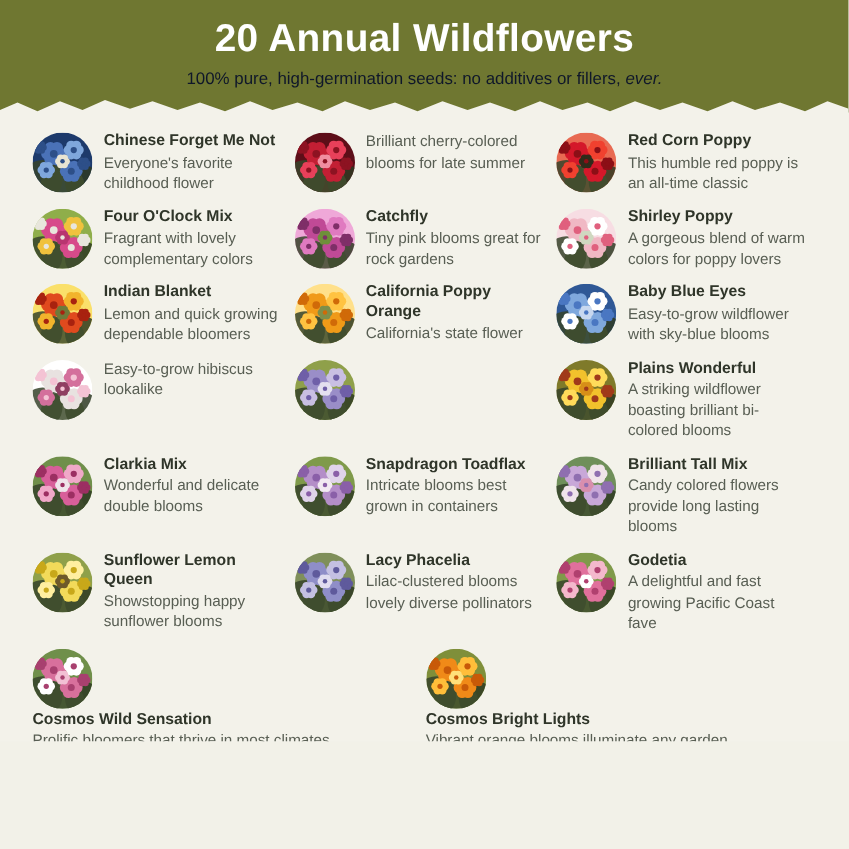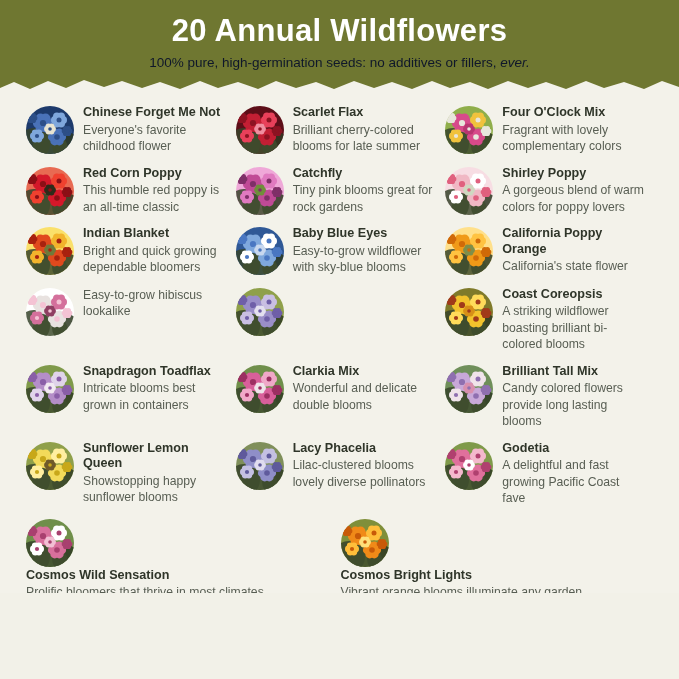--- a/index.html
+++ b/index.html
@@ -269,22 +269,98 @@
                 <circle cx="7.4" cy="14.4" r="2.6" fill="#8d1322"></circle>
                 <circle cx="4.6" cy="14.4" r="2.6" fill="#8d1322"></circle>
                 <circle cx="3.3" cy="12.0" r="2.6" fill="#8d1322"></circle>
                 <circle cx="4.6" cy="9.6" r="2.6" fill="#8d1322"></circle>
                 <circle cx="7.4" cy="9.6" r="2.6" fill="#8d1322"></circle>
                 <circle cx="6" cy="12" r="1.7" fill="#8d1322"></circle>
               </g>
             </svg>
           </div>
           <div class="txt">
-            <div class="name">Scarlet Flax</div>
             <div class="desc">Brilliant cherry-colored blooms for late summer</div>
+          </div>
+        </div>
+        <div class="item">
+          <div class="thumb">
+            <svg width="48" height="48" viewBox="0 0 48 48">
+              <rect width="48" height="48" fill="#e86a52"></rect>
+              <circle cx="8" cy="38" r="16" fill="#36432a" opacity="0.85"></circle>
+              <circle cx="40" cy="40" r="14" fill="#2e3a22" opacity="0.85"></circle>
+              <circle cx="24" cy="44" r="18" fill="#3f4e2e" opacity="0.85"></circle>
+              <g>
+                <circle cx="22.2" cy="17.0" r="4.9" fill="#d4182a"></circle>
+                <circle cx="19.6" cy="21.5" r="4.9" fill="#d4182a"></circle>
+                <circle cx="14.4" cy="21.5" r="4.9" fill="#d4182a"></circle>
+                <circle cx="11.8" cy="17.0" r="4.9" fill="#d4182a"></circle>
+                <circle cx="14.4" cy="12.5" r="4.9" fill="#d4182a"></circle>
+                <circle cx="19.6" cy="12.5" r="4.9" fill="#d4182a"></circle>
+                <circle cx="17" cy="17" r="3.1" fill="#8c0f16"></circle>
+              </g>
+              <g>
+                <circle cx="37.1" cy="14.0" r="3.9" fill="#f0412f"></circle>
+                <circle cx="35.1" cy="17.6" r="3.9" fill="#f0412f"></circle>
+                <circle cx="30.9" cy="17.6" r="3.9" fill="#f0412f"></circle>
+                <circle cx="28.9" cy="14.0" r="3.9" fill="#f0412f"></circle>
+                <circle cx="30.9" cy="10.4" r="3.9" fill="#f0412f"></circle>
+                <circle cx="35.1" cy="10.4" r="3.9" fill="#f0412f"></circle>
+                <circle cx="33" cy="14" r="2.5" fill="#8c0f16"></circle>
+              </g>
+              <g>
+                <circle cx="35.7" cy="31.0" r="4.4" fill="#d4182a"></circle>
+                <circle cx="33.3" cy="35.0" r="4.4" fill="#d4182a"></circle>
+                <circle cx="28.7" cy="35.0" r="4.4" fill="#d4182a"></circle>
+                <circle cx="26.3" cy="31.0" r="4.4" fill="#d4182a"></circle>
+                <circle cx="28.7" cy="27.0" r="4.4" fill="#d4182a"></circle>
+                <circle cx="33.3" cy="27.0" r="4.4" fill="#d4182a"></circle>
+                <circle cx="31" cy="31" r="2.8" fill="#8c0f16"></circle>
+              </g>
+              <g>
+                <circle cx="14.6" cy="30.0" r="3.4" fill="#f0412f"></circle>
+                <circle cx="12.8" cy="33.1" r="3.4" fill="#f0412f"></circle>
+                <circle cx="9.2" cy="33.1" r="3.4" fill="#f0412f"></circle>
+                <circle cx="7.4" cy="30.0" r="3.4" fill="#f0412f"></circle>
+                <circle cx="9.2" cy="26.9" r="3.4" fill="#f0412f"></circle>
+                <circle cx="12.8" cy="26.9" r="3.4" fill="#f0412f"></circle>
+                <circle cx="11" cy="30" r="2.1" fill="#8c0f16"></circle>
+              </g>
+              <g>
+                <circle cx="27.0" cy="23.0" r="2.9" fill="#2f2b1a"></circle>
+                <circle cx="25.5" cy="25.6" r="2.9" fill="#2f2b1a"></circle>
+                <circle cx="22.5" cy="25.6" r="2.9" fill="#2f2b1a"></circle>
+                <circle cx="21.0" cy="23.0" r="2.9" fill="#2f2b1a"></circle>
+                <circle cx="22.5" cy="20.4" r="2.9" fill="#2f2b1a"></circle>
+                <circle cx="25.5" cy="20.4" r="2.9" fill="#2f2b1a"></circle>
+                <circle cx="24" cy="23" r="1.8" fill="#8c0f16"></circle>
+              </g>
+              <g>
+                <circle cx="43.8" cy="25.0" r="2.6" fill="#8c0f16"></circle>
+                <circle cx="42.4" cy="27.4" r="2.6" fill="#8c0f16"></circle>
+                <circle cx="39.6" cy="27.4" r="2.6" fill="#8c0f16"></circle>
+                <circle cx="38.3" cy="25.0" r="2.6" fill="#8c0f16"></circle>
+                <circle cx="39.6" cy="22.6" r="2.6" fill="#8c0f16"></circle>
+                <circle cx="42.4" cy="22.6" r="2.6" fill="#8c0f16"></circle>
+                <circle cx="41" cy="25" r="1.7" fill="#8c0f16"></circle>
+              </g>
+              <g>
+                <circle cx="8.8" cy="12.0" r="2.6" fill="#8c0f16"></circle>
+                <circle cx="7.4" cy="14.4" r="2.6" fill="#8c0f16"></circle>
+                <circle cx="4.6" cy="14.4" r="2.6" fill="#8c0f16"></circle>
+                <circle cx="3.3" cy="12.0" r="2.6" fill="#8c0f16"></circle>
+                <circle cx="4.6" cy="9.6" r="2.6" fill="#8c0f16"></circle>
+                <circle cx="7.4" cy="9.6" r="2.6" fill="#8c0f16"></circle>
+                <circle cx="6" cy="12" r="1.7" fill="#8c0f16"></circle>
+              </g>
+            </svg>
+          </div>
+          <div class="txt">
+            <div class="name">Red Corn Poppy</div>
+            <div class="desc">This humble red poppy is an all-time classic</div>
           </div>
         </div>
         <div class="item">
           <div class="thumb">
             <svg width="48" height="48" viewBox="0 0 48 48">
               <rect width="48" height="48" fill="#8fae4a"></rect>
               <circle cx="8" cy="38" r="16" fill="#36432a" opacity="0.85"></circle>
               <circle cx="40" cy="40" r="14" fill="#2e3a22" opacity="0.85"></circle>
               <circle cx="24" cy="44" r="18" fill="#3f4e2e" opacity="0.85"></circle>
               <g>
@@ -353,97 +429,20 @@
             </svg>
           </div>
           <div class="txt">
             <div class="name">Four O'Clock Mix</div>
             <div class="desc">Fragrant with lovely complementary colors</div>
           </div>
         </div>
         <div class="item">
           <div class="thumb">
             <svg width="48" height="48" viewBox="0 0 48 48">
-              <rect width="48" height="48" fill="#e86a52"></rect>
-              <circle cx="8" cy="38" r="16" fill="#36432a" opacity="0.85"></circle>
-              <circle cx="40" cy="40" r="14" fill="#2e3a22" opacity="0.85"></circle>
-              <circle cx="24" cy="44" r="18" fill="#3f4e2e" opacity="0.85"></circle>
-              <g>
-                <circle cx="22.2" cy="17.0" r="4.9" fill="#d4182a"></circle>
-                <circle cx="19.6" cy="21.5" r="4.9" fill="#d4182a"></circle>
-                <circle cx="14.4" cy="21.5" r="4.9" fill="#d4182a"></circle>
-                <circle cx="11.8" cy="17.0" r="4.9" fill="#d4182a"></circle>
-                <circle cx="14.4" cy="12.5" r="4.9" fill="#d4182a"></circle>
-                <circle cx="19.6" cy="12.5" r="4.9" fill="#d4182a"></circle>
-                <circle cx="17" cy="17" r="3.1" fill="#8c0f16"></circle>
-              </g>
-              <g>
-                <circle cx="37.1" cy="14.0" r="3.9" fill="#f0412f"></circle>
-                <circle cx="35.1" cy="17.6" r="3.9" fill="#f0412f"></circle>
-                <circle cx="30.9" cy="17.6" r="3.9" fill="#f0412f"></circle>
-                <circle cx="28.9" cy="14.0" r="3.9" fill="#f0412f"></circle>
-                <circle cx="30.9" cy="10.4" r="3.9" fill="#f0412f"></circle>
-                <circle cx="35.1" cy="10.4" r="3.9" fill="#f0412f"></circle>
-                <circle cx="33" cy="14" r="2.5" fill="#8c0f16"></circle>
-              </g>
-              <g>
-                <circle cx="35.7" cy="31.0" r="4.4" fill="#d4182a"></circle>
-                <circle cx="33.3" cy="35.0" r="4.4" fill="#d4182a"></circle>
-                <circle cx="28.7" cy="35.0" r="4.4" fill="#d4182a"></circle>
-                <circle cx="26.3" cy="31.0" r="4.4" fill="#d4182a"></circle>
-                <circle cx="28.7" cy="27.0" r="4.4" fill="#d4182a"></circle>
-                <circle cx="33.3" cy="27.0" r="4.4" fill="#d4182a"></circle>
-                <circle cx="31" cy="31" r="2.8" fill="#8c0f16"></circle>
-              </g>
-              <g>
-                <circle cx="14.6" cy="30.0" r="3.4" fill="#f0412f"></circle>
-                <circle cx="12.8" cy="33.1" r="3.4" fill="#f0412f"></circle>
-                <circle cx="9.2" cy="33.1" r="3.4" fill="#f0412f"></circle>
-                <circle cx="7.4" cy="30.0" r="3.4" fill="#f0412f"></circle>
-                <circle cx="9.2" cy="26.9" r="3.4" fill="#f0412f"></circle>
-                <circle cx="12.8" cy="26.9" r="3.4" fill="#f0412f"></circle>
-                <circle cx="11" cy="30" r="2.1" fill="#8c0f16"></circle>
-              </g>
-              <g>
-                <circle cx="27.0" cy="23.0" r="2.9" fill="#2f2b1a"></circle>
-                <circle cx="25.5" cy="25.6" r="2.9" fill="#2f2b1a"></circle>
-                <circle cx="22.5" cy="25.6" r="2.9" fill="#2f2b1a"></circle>
-                <circle cx="21.0" cy="23.0" r="2.9" fill="#2f2b1a"></circle>
-                <circle cx="22.5" cy="20.4" r="2.9" fill="#2f2b1a"></circle>
-                <circle cx="25.5" cy="20.4" r="2.9" fill="#2f2b1a"></circle>
-                <circle cx="24" cy="23" r="1.8" fill="#8c0f16"></circle>
-              </g>
-              <g>
-                <circle cx="43.8" cy="25.0" r="2.6" fill="#8c0f16"></circle>
-                <circle cx="42.4" cy="27.4" r="2.6" fill="#8c0f16"></circle>
-                <circle cx="39.6" cy="27.4" r="2.6" fill="#8c0f16"></circle>
-                <circle cx="38.3" cy="25.0" r="2.6" fill="#8c0f16"></circle>
-                <circle cx="39.6" cy="22.6" r="2.6" fill="#8c0f16"></circle>
-                <circle cx="42.4" cy="22.6" r="2.6" fill="#8c0f16"></circle>
-                <circle cx="41" cy="25" r="1.7" fill="#8c0f16"></circle>
-              </g>
-              <g>
-                <circle cx="8.8" cy="12.0" r="2.6" fill="#8c0f16"></circle>
-                <circle cx="7.4" cy="14.4" r="2.6" fill="#8c0f16"></circle>
-                <circle cx="4.6" cy="14.4" r="2.6" fill="#8c0f16"></circle>
-                <circle cx="3.3" cy="12.0" r="2.6" fill="#8c0f16"></circle>
-                <circle cx="4.6" cy="9.6" r="2.6" fill="#8c0f16"></circle>
-                <circle cx="7.4" cy="9.6" r="2.6" fill="#8c0f16"></circle>
-                <circle cx="6" cy="12" r="1.7" fill="#8c0f16"></circle>
-              </g>
-            </svg>
-          </div>
-          <div class="txt">
-            <div class="name">Red Corn Poppy</div>
-            <div class="desc">This humble red poppy is an all-time classic</div>
-          </div>
-        </div>
-        <div class="item">
-          <div class="thumb">
-            <svg width="48" height="48" viewBox="0 0 48 48">
               <rect width="48" height="48" fill="#efa8d8"></rect>
               <circle cx="8" cy="38" r="16" fill="#36432a" opacity="0.85"></circle>
               <circle cx="40" cy="40" r="14" fill="#2e3a22" opacity="0.85"></circle>
               <circle cx="24" cy="44" r="18" fill="#3f4e2e" opacity="0.85"></circle>
               <g>
                 <circle cx="22.2" cy="17.0" r="4.9" fill="#c04a96"></circle>
                 <circle cx="19.6" cy="21.5" r="4.9" fill="#c04a96"></circle>
                 <circle cx="14.4" cy="21.5" r="4.9" fill="#c04a96"></circle>
                 <circle cx="11.8" cy="17.0" r="4.9" fill="#c04a96"></circle>
                 <circle cx="14.4" cy="12.5" r="4.9" fill="#c04a96"></circle>
@@ -655,21 +654,98 @@
                 <circle cx="4.6" cy="14.4" r="2.6" fill="#a8220f"></circle>
                 <circle cx="3.3" cy="12.0" r="2.6" fill="#a8220f"></circle>
                 <circle cx="4.6" cy="9.6" r="2.6" fill="#a8220f"></circle>
                 <circle cx="7.4" cy="9.6" r="2.6" fill="#a8220f"></circle>
                 <circle cx="6" cy="12" r="1.7" fill="#a8220f"></circle>
               </g>
             </svg>
           </div>
           <div class="txt">
             <div class="name">Indian Blanket</div>
-            <div class="desc">Bright and quick growing dependable bloomers</div>
+            <div class="desc">Lemon and quick growing dependable bloomers</div>
+          </div>
+        </div>
+        <div class="item">
+          <div class="thumb">
+            <svg width="48" height="48" viewBox="0 0 48 48">
+              <rect width="48" height="48" fill="#ffe08a"></rect>
+              <circle cx="8" cy="38" r="16" fill="#36432a" opacity="0.85"></circle>
+              <circle cx="40" cy="40" r="14" fill="#2e3a22" opacity="0.85"></circle>
+              <circle cx="24" cy="44" r="18" fill="#3f4e2e" opacity="0.85"></circle>
+              <g>
+                <circle cx="22.2" cy="17.0" r="4.9" fill="#f09a18"></circle>
+                <circle cx="19.6" cy="21.5" r="4.9" fill="#f09a18"></circle>
+                <circle cx="14.4" cy="21.5" r="4.9" fill="#f09a18"></circle>
+                <circle cx="11.8" cy="17.0" r="4.9" fill="#f09a18"></circle>
+                <circle cx="14.4" cy="12.5" r="4.9" fill="#f09a18"></circle>
+                <circle cx="19.6" cy="12.5" r="4.9" fill="#f09a18"></circle>
+                <circle cx="17" cy="17" r="3.1" fill="#d06a08"></circle>
+              </g>
+              <g>
+                <circle cx="37.1" cy="14.0" r="3.9" fill="#ffc341"></circle>
+                <circle cx="35.1" cy="17.6" r="3.9" fill="#ffc341"></circle>
+                <circle cx="30.9" cy="17.6" r="3.9" fill="#ffc341"></circle>
+                <circle cx="28.9" cy="14.0" r="3.9" fill="#ffc341"></circle>
+                <circle cx="30.9" cy="10.4" r="3.9" fill="#ffc341"></circle>
+                <circle cx="35.1" cy="10.4" r="3.9" fill="#ffc341"></circle>
+                <circle cx="33" cy="14" r="2.5" fill="#d06a08"></circle>
+              </g>
+              <g>
+                <circle cx="35.7" cy="31.0" r="4.4" fill="#f09a18"></circle>
+                <circle cx="33.3" cy="35.0" r="4.4" fill="#f09a18"></circle>
+                <circle cx="28.7" cy="35.0" r="4.4" fill="#f09a18"></circle>
+                <circle cx="26.3" cy="31.0" r="4.4" fill="#f09a18"></circle>
+                <circle cx="28.7" cy="27.0" r="4.4" fill="#f09a18"></circle>
+                <circle cx="33.3" cy="27.0" r="4.4" fill="#f09a18"></circle>
+                <circle cx="31" cy="31" r="2.8" fill="#d06a08"></circle>
+              </g>
+              <g>
+                <circle cx="14.6" cy="30.0" r="3.4" fill="#ffc341"></circle>
+                <circle cx="12.8" cy="33.1" r="3.4" fill="#ffc341"></circle>
+                <circle cx="9.2" cy="33.1" r="3.4" fill="#ffc341"></circle>
+                <circle cx="7.4" cy="30.0" r="3.4" fill="#ffc341"></circle>
+                <circle cx="9.2" cy="26.9" r="3.4" fill="#ffc341"></circle>
+                <circle cx="12.8" cy="26.9" r="3.4" fill="#ffc341"></circle>
+                <circle cx="11" cy="30" r="2.1" fill="#d06a08"></circle>
+              </g>
+              <g>
+                <circle cx="27.0" cy="23.0" r="2.9" fill="#7f8f4a"></circle>
+                <circle cx="25.5" cy="25.6" r="2.9" fill="#7f8f4a"></circle>
+                <circle cx="22.5" cy="25.6" r="2.9" fill="#7f8f4a"></circle>
+                <circle cx="21.0" cy="23.0" r="2.9" fill="#7f8f4a"></circle>
+                <circle cx="22.5" cy="20.4" r="2.9" fill="#7f8f4a"></circle>
+                <circle cx="25.5" cy="20.4" r="2.9" fill="#7f8f4a"></circle>
+                <circle cx="24" cy="23" r="1.8" fill="#d06a08"></circle>
+              </g>
+              <g>
+                <circle cx="43.8" cy="25.0" r="2.6" fill="#d06a08"></circle>
+                <circle cx="42.4" cy="27.4" r="2.6" fill="#d06a08"></circle>
+                <circle cx="39.6" cy="27.4" r="2.6" fill="#d06a08"></circle>
+                <circle cx="38.3" cy="25.0" r="2.6" fill="#d06a08"></circle>
+                <circle cx="39.6" cy="22.6" r="2.6" fill="#d06a08"></circle>
+                <circle cx="42.4" cy="22.6" r="2.6" fill="#d06a08"></circle>
+                <circle cx="41" cy="25" r="1.7" fill="#d06a08"></circle>
+              </g>
+              <g>
+                <circle cx="8.8" cy="12.0" r="2.6" fill="#d06a08"></circle>
+                <circle cx="7.4" cy="14.4" r="2.6" fill="#d06a08"></circle>
+                <circle cx="4.6" cy="14.4" r="2.6" fill="#d06a08"></circle>
+                <circle cx="3.3" cy="12.0" r="2.6" fill="#d06a08"></circle>
+                <circle cx="4.6" cy="9.6" r="2.6" fill="#d06a08"></circle>
+                <circle cx="7.4" cy="9.6" r="2.6" fill="#d06a08"></circle>
+                <circle cx="6" cy="12" r="1.7" fill="#d06a08"></circle>
+              </g>
+            </svg>
+          </div>
+          <div class="txt">
+            <div class="name">California Poppy Orange</div>
+            <div class="desc">California's state flower</div>
           </div>
         </div>
         <div class="item">
           <div class="thumb">
             <svg width="48" height="48" viewBox="0 0 48 48">
               <rect width="48" height="48" fill="#2f5896"></rect>
               <circle cx="8" cy="38" r="16" fill="#36432a" opacity="0.85"></circle>
               <circle cx="40" cy="40" r="14" fill="#2e3a22" opacity="0.85"></circle>
               <circle cx="24" cy="44" r="18" fill="#3f4e2e" opacity="0.85"></circle>
               <g>
@@ -738,97 +814,20 @@
             </svg>
           </div>
           <div class="txt">
             <div class="name">Baby Blue Eyes</div>
             <div class="desc">Easy-to-grow wildflower with sky-blue blooms</div>
           </div>
         </div>
         <div class="item">
           <div class="thumb">
             <svg width="48" height="48" viewBox="0 0 48 48">
-              <rect width="48" height="48" fill="#ffe08a"></rect>
-              <circle cx="8" cy="38" r="16" fill="#36432a" opacity="0.85"></circle>
-              <circle cx="40" cy="40" r="14" fill="#2e3a22" opacity="0.85"></circle>
-              <circle cx="24" cy="44" r="18" fill="#3f4e2e" opacity="0.85"></circle>
-              <g>
-                <circle cx="22.2" cy="17.0" r="4.9" fill="#f09a18"></circle>
-                <circle cx="19.6" cy="21.5" r="4.9" fill="#f09a18"></circle>
-                <circle cx="14.4" cy="21.5" r="4.9" fill="#f09a18"></circle>
-                <circle cx="11.8" cy="17.0" r="4.9" fill="#f09a18"></circle>
-                <circle cx="14.4" cy="12.5" r="4.9" fill="#f09a18"></circle>
-                <circle cx="19.6" cy="12.5" r="4.9" fill="#f09a18"></circle>
-                <circle cx="17" cy="17" r="3.1" fill="#d06a08"></circle>
-              </g>
-              <g>
-                <circle cx="37.1" cy="14.0" r="3.9" fill="#ffc341"></circle>
-                <circle cx="35.1" cy="17.6" r="3.9" fill="#ffc341"></circle>
-                <circle cx="30.9" cy="17.6" r="3.9" fill="#ffc341"></circle>
-                <circle cx="28.9" cy="14.0" r="3.9" fill="#ffc341"></circle>
-                <circle cx="30.9" cy="10.4" r="3.9" fill="#ffc341"></circle>
-                <circle cx="35.1" cy="10.4" r="3.9" fill="#ffc341"></circle>
-                <circle cx="33" cy="14" r="2.5" fill="#d06a08"></circle>
-              </g>
-              <g>
-                <circle cx="35.7" cy="31.0" r="4.4" fill="#f09a18"></circle>
-                <circle cx="33.3" cy="35.0" r="4.4" fill="#f09a18"></circle>
-                <circle cx="28.7" cy="35.0" r="4.4" fill="#f09a18"></circle>
-                <circle cx="26.3" cy="31.0" r="4.4" fill="#f09a18"></circle>
-                <circle cx="28.7" cy="27.0" r="4.4" fill="#f09a18"></circle>
-                <circle cx="33.3" cy="27.0" r="4.4" fill="#f09a18"></circle>
-                <circle cx="31" cy="31" r="2.8" fill="#d06a08"></circle>
-              </g>
-              <g>
-                <circle cx="14.6" cy="30.0" r="3.4" fill="#ffc341"></circle>
-                <circle cx="12.8" cy="33.1" r="3.4" fill="#ffc341"></circle>
-                <circle cx="9.2" cy="33.1" r="3.4" fill="#ffc341"></circle>
-                <circle cx="7.4" cy="30.0" r="3.4" fill="#ffc341"></circle>
-                <circle cx="9.2" cy="26.9" r="3.4" fill="#ffc341"></circle>
-                <circle cx="12.8" cy="26.9" r="3.4" fill="#ffc341"></circle>
-                <circle cx="11" cy="30" r="2.1" fill="#d06a08"></circle>
-              </g>
-              <g>
-                <circle cx="27.0" cy="23.0" r="2.9" fill="#7f8f4a"></circle>
-                <circle cx="25.5" cy="25.6" r="2.9" fill="#7f8f4a"></circle>
-                <circle cx="22.5" cy="25.6" r="2.9" fill="#7f8f4a"></circle>
-                <circle cx="21.0" cy="23.0" r="2.9" fill="#7f8f4a"></circle>
-                <circle cx="22.5" cy="20.4" r="2.9" fill="#7f8f4a"></circle>
-                <circle cx="25.5" cy="20.4" r="2.9" fill="#7f8f4a"></circle>
-                <circle cx="24" cy="23" r="1.8" fill="#d06a08"></circle>
-              </g>
-              <g>
-                <circle cx="43.8" cy="25.0" r="2.6" fill="#d06a08"></circle>
-                <circle cx="42.4" cy="27.4" r="2.6" fill="#d06a08"></circle>
-                <circle cx="39.6" cy="27.4" r="2.6" fill="#d06a08"></circle>
-                <circle cx="38.3" cy="25.0" r="2.6" fill="#d06a08"></circle>
-                <circle cx="39.6" cy="22.6" r="2.6" fill="#d06a08"></circle>
-                <circle cx="42.4" cy="22.6" r="2.6" fill="#d06a08"></circle>
-                <circle cx="41" cy="25" r="1.7" fill="#d06a08"></circle>
-              </g>
-              <g>
-                <circle cx="8.8" cy="12.0" r="2.6" fill="#d06a08"></circle>
-                <circle cx="7.4" cy="14.4" r="2.6" fill="#d06a08"></circle>
-                <circle cx="4.6" cy="14.4" r="2.6" fill="#d06a08"></circle>
-                <circle cx="3.3" cy="12.0" r="2.6" fill="#d06a08"></circle>
-                <circle cx="4.6" cy="9.6" r="2.6" fill="#d06a08"></circle>
-                <circle cx="7.4" cy="9.6" r="2.6" fill="#d06a08"></circle>
-                <circle cx="6" cy="12" r="1.7" fill="#d06a08"></circle>
-              </g>
-            </svg>
-          </div>
-          <div class="txt">
-            <div class="name">California Poppy Orange</div>
-            <div class="desc">California's state flower</div>
-          </div>
-        </div>
-        <div class="item">
-          <div class="thumb">
-            <svg width="48" height="48" viewBox="0 0 48 48">
               <rect width="48" height="48" fill="#ffffff"></rect>
               <circle cx="8" cy="38" r="16" fill="#36432a" opacity="0.85"></circle>
               <circle cx="40" cy="40" r="14" fill="#2e3a22" opacity="0.85"></circle>
               <circle cx="24" cy="44" r="18" fill="#3f4e2e" opacity="0.85"></circle>
               <g>
                 <circle cx="22.2" cy="17.0" r="4.9" fill="#e8e2e0"></circle>
                 <circle cx="19.6" cy="21.5" r="4.9" fill="#e8e2e0"></circle>
                 <circle cx="14.4" cy="21.5" r="4.9" fill="#e8e2e0"></circle>
                 <circle cx="11.8" cy="17.0" r="4.9" fill="#e8e2e0"></circle>
                 <circle cx="14.4" cy="12.5" r="4.9" fill="#e8e2e0"></circle>
@@ -1034,22 +1033,99 @@
                 <circle cx="7.4" cy="14.4" r="2.6" fill="#a03a1a"></circle>
                 <circle cx="4.6" cy="14.4" r="2.6" fill="#a03a1a"></circle>
                 <circle cx="3.3" cy="12.0" r="2.6" fill="#a03a1a"></circle>
                 <circle cx="4.6" cy="9.6" r="2.6" fill="#a03a1a"></circle>
                 <circle cx="7.4" cy="9.6" r="2.6" fill="#a03a1a"></circle>
                 <circle cx="6" cy="12" r="1.7" fill="#a03a1a"></circle>
               </g>
             </svg>
           </div>
           <div class="txt">
-            <div class="name">Coast Coreopsis</div>
+            <div class="name">Plains Wonderful</div>
             <div class="desc">A striking wildflower boasting brilliant bi-colored blooms</div>
+          </div>
+        </div>
+        <div class="item">
+          <div class="thumb">
+            <svg width="48" height="48" viewBox="0 0 48 48">
+              <rect width="48" height="48" fill="#6f8f4a"></rect>
+              <circle cx="8" cy="38" r="16" fill="#36432a" opacity="0.85"></circle>
+              <circle cx="40" cy="40" r="14" fill="#2e3a22" opacity="0.85"></circle>
+              <circle cx="24" cy="44" r="18" fill="#3f4e2e" opacity="0.85"></circle>
+              <g>
+                <circle cx="22.2" cy="17.0" r="4.9" fill="#d85f9a"></circle>
+                <circle cx="19.6" cy="21.5" r="4.9" fill="#d85f9a"></circle>
+                <circle cx="14.4" cy="21.5" r="4.9" fill="#d85f9a"></circle>
+                <circle cx="11.8" cy="17.0" r="4.9" fill="#d85f9a"></circle>
+                <circle cx="14.4" cy="12.5" r="4.9" fill="#d85f9a"></circle>
+                <circle cx="19.6" cy="12.5" r="4.9" fill="#d85f9a"></circle>
+                <circle cx="17" cy="17" r="3.1" fill="#9c2f62"></circle>
+              </g>
+              <g>
+                <circle cx="37.1" cy="14.0" r="3.9" fill="#f0a8c8"></circle>
+                <circle cx="35.1" cy="17.6" r="3.9" fill="#f0a8c8"></circle>
+                <circle cx="30.9" cy="17.6" r="3.9" fill="#f0a8c8"></circle>
+                <circle cx="28.9" cy="14.0" r="3.9" fill="#f0a8c8"></circle>
+                <circle cx="30.9" cy="10.4" r="3.9" fill="#f0a8c8"></circle>
+                <circle cx="35.1" cy="10.4" r="3.9" fill="#f0a8c8"></circle>
+                <circle cx="33" cy="14" r="2.5" fill="#9c2f62"></circle>
+              </g>
+              <g>
+                <circle cx="35.7" cy="31.0" r="4.4" fill="#d85f9a"></circle>
+                <circle cx="33.3" cy="35.0" r="4.4" fill="#d85f9a"></circle>
+                <circle cx="28.7" cy="35.0" r="4.4" fill="#d85f9a"></circle>
+                <circle cx="26.3" cy="31.0" r="4.4" fill="#d85f9a"></circle>
+                <circle cx="28.7" cy="27.0" r="4.4" fill="#d85f9a"></circle>
+                <circle cx="33.3" cy="27.0" r="4.4" fill="#d85f9a"></circle>
+                <circle cx="31" cy="31" r="2.8" fill="#9c2f62"></circle>
+              </g>
+              <g>
+                <circle cx="14.6" cy="30.0" r="3.4" fill="#f0a8c8"></circle>
+                <circle cx="12.8" cy="33.1" r="3.4" fill="#f0a8c8"></circle>
+                <circle cx="9.2" cy="33.1" r="3.4" fill="#f0a8c8"></circle>
+                <circle cx="7.4" cy="30.0" r="3.4" fill="#f0a8c8"></circle>
+                <circle cx="9.2" cy="26.9" r="3.4" fill="#f0a8c8"></circle>
+                <circle cx="12.8" cy="26.9" r="3.4" fill="#f0a8c8"></circle>
+                <circle cx="11" cy="30" r="2.1" fill="#9c2f62"></circle>
+              </g>
+              <g>
+                <circle cx="27.0" cy="23.0" r="2.9" fill="#efe4ea"></circle>
+                <circle cx="25.5" cy="25.6" r="2.9" fill="#efe4ea"></circle>
+                <circle cx="22.5" cy="25.6" r="2.9" fill="#efe4ea"></circle>
+                <circle cx="21.0" cy="23.0" r="2.9" fill="#efe4ea"></circle>
+                <circle cx="22.5" cy="20.4" r="2.9" fill="#efe4ea"></circle>
+                <circle cx="25.5" cy="20.4" r="2.9" fill="#efe4ea"></circle>
+                <circle cx="24" cy="23" r="1.8" fill="#9c2f62"></circle>
+              </g>
+              <g>
+                <circle cx="43.8" cy="25.0" r="2.6" fill="#9c2f62"></circle>
+                <circle cx="42.4" cy="27.4" r="2.6" fill="#9c2f62"></circle>
+                <circle cx="39.6" cy="27.4" r="2.6" fill="#9c2f62"></circle>
+                <circle cx="38.3" cy="25.0" r="2.6" fill="#9c2f62"></circle>
+                <circle cx="39.6" cy="22.6" r="2.6" fill="#9c2f62"></circle>
+                <circle cx="42.4" cy="22.6" r="2.6" fill="#9c2f62"></circle>
+                <circle cx="41" cy="25" r="1.7" fill="#9c2f62"></circle>
+              </g>
+              <g>
+                <circle cx="8.8" cy="12.0" r="2.6" fill="#9c2f62"></circle>
+                <circle cx="7.4" cy="14.4" r="2.6" fill="#9c2f62"></circle>
+                <circle cx="4.6" cy="14.4" r="2.6" fill="#9c2f62"></circle>
+                <circle cx="3.3" cy="12.0" r="2.6" fill="#9c2f62"></circle>
+                <circle cx="4.6" cy="9.6" r="2.6" fill="#9c2f62"></circle>
+                <circle cx="7.4" cy="9.6" r="2.6" fill="#9c2f62"></circle>
+                <circle cx="6" cy="12" r="1.7" fill="#9c2f62"></circle>
+              </g>
+            </svg>
+          </div>
+          <div class="txt">
+            <div class="name">Clarkia Mix</div>
+            <div class="desc">Wonderful and delicate double blooms</div>
           </div>
         </div>
         <div class="item">
           <div class="thumb">
             <svg width="48" height="48" viewBox="0 0 48 48">
               <rect width="48" height="48" fill="#7f9a4a"></rect>
               <circle cx="8" cy="38" r="16" fill="#36432a" opacity="0.85"></circle>
               <circle cx="40" cy="40" r="14" fill="#2e3a22" opacity="0.85"></circle>
               <circle cx="24" cy="44" r="18" fill="#3f4e2e" opacity="0.85"></circle>
               <g>
@@ -1118,97 +1194,20 @@
             </svg>
           </div>
           <div class="txt">
             <div class="name">Snapdragon Toadflax</div>
             <div class="desc">Intricate blooms best grown in containers</div>
           </div>
         </div>
         <div class="item">
           <div class="thumb">
             <svg width="48" height="48" viewBox="0 0 48 48">
-              <rect width="48" height="48" fill="#6f8f4a"></rect>
-              <circle cx="8" cy="38" r="16" fill="#36432a" opacity="0.85"></circle>
-              <circle cx="40" cy="40" r="14" fill="#2e3a22" opacity="0.85"></circle>
-              <circle cx="24" cy="44" r="18" fill="#3f4e2e" opacity="0.85"></circle>
-              <g>
-                <circle cx="22.2" cy="17.0" r="4.9" fill="#d85f9a"></circle>
-                <circle cx="19.6" cy="21.5" r="4.9" fill="#d85f9a"></circle>
-                <circle cx="14.4" cy="21.5" r="4.9" fill="#d85f9a"></circle>
-                <circle cx="11.8" cy="17.0" r="4.9" fill="#d85f9a"></circle>
-                <circle cx="14.4" cy="12.5" r="4.9" fill="#d85f9a"></circle>
-                <circle cx="19.6" cy="12.5" r="4.9" fill="#d85f9a"></circle>
-                <circle cx="17" cy="17" r="3.1" fill="#9c2f62"></circle>
-              </g>
-              <g>
-                <circle cx="37.1" cy="14.0" r="3.9" fill="#f0a8c8"></circle>
-                <circle cx="35.1" cy="17.6" r="3.9" fill="#f0a8c8"></circle>
-                <circle cx="30.9" cy="17.6" r="3.9" fill="#f0a8c8"></circle>
-                <circle cx="28.9" cy="14.0" r="3.9" fill="#f0a8c8"></circle>
-                <circle cx="30.9" cy="10.4" r="3.9" fill="#f0a8c8"></circle>
-                <circle cx="35.1" cy="10.4" r="3.9" fill="#f0a8c8"></circle>
-                <circle cx="33" cy="14" r="2.5" fill="#9c2f62"></circle>
-              </g>
-              <g>
-                <circle cx="35.7" cy="31.0" r="4.4" fill="#d85f9a"></circle>
-                <circle cx="33.3" cy="35.0" r="4.4" fill="#d85f9a"></circle>
-                <circle cx="28.7" cy="35.0" r="4.4" fill="#d85f9a"></circle>
-                <circle cx="26.3" cy="31.0" r="4.4" fill="#d85f9a"></circle>
-                <circle cx="28.7" cy="27.0" r="4.4" fill="#d85f9a"></circle>
-                <circle cx="33.3" cy="27.0" r="4.4" fill="#d85f9a"></circle>
-                <circle cx="31" cy="31" r="2.8" fill="#9c2f62"></circle>
-              </g>
-              <g>
-                <circle cx="14.6" cy="30.0" r="3.4" fill="#f0a8c8"></circle>
-                <circle cx="12.8" cy="33.1" r="3.4" fill="#f0a8c8"></circle>
-                <circle cx="9.2" cy="33.1" r="3.4" fill="#f0a8c8"></circle>
-                <circle cx="7.4" cy="30.0" r="3.4" fill="#f0a8c8"></circle>
-                <circle cx="9.2" cy="26.9" r="3.4" fill="#f0a8c8"></circle>
-                <circle cx="12.8" cy="26.9" r="3.4" fill="#f0a8c8"></circle>
-                <circle cx="11" cy="30" r="2.1" fill="#9c2f62"></circle>
-              </g>
-              <g>
-                <circle cx="27.0" cy="23.0" r="2.9" fill="#efe4ea"></circle>
-                <circle cx="25.5" cy="25.6" r="2.9" fill="#efe4ea"></circle>
-                <circle cx="22.5" cy="25.6" r="2.9" fill="#efe4ea"></circle>
-                <circle cx="21.0" cy="23.0" r="2.9" fill="#efe4ea"></circle>
-                <circle cx="22.5" cy="20.4" r="2.9" fill="#efe4ea"></circle>
-                <circle cx="25.5" cy="20.4" r="2.9" fill="#efe4ea"></circle>
-                <circle cx="24" cy="23" r="1.8" fill="#9c2f62"></circle>
-              </g>
-              <g>
-                <circle cx="43.8" cy="25.0" r="2.6" fill="#9c2f62"></circle>
-                <circle cx="42.4" cy="27.4" r="2.6" fill="#9c2f62"></circle>
-                <circle cx="39.6" cy="27.4" r="2.6" fill="#9c2f62"></circle>
-                <circle cx="38.3" cy="25.0" r="2.6" fill="#9c2f62"></circle>
-                <circle cx="39.6" cy="22.6" r="2.6" fill="#9c2f62"></circle>
-                <circle cx="42.4" cy="22.6" r="2.6" fill="#9c2f62"></circle>
-                <circle cx="41" cy="25" r="1.7" fill="#9c2f62"></circle>
-              </g>
-              <g>
-                <circle cx="8.8" cy="12.0" r="2.6" fill="#9c2f62"></circle>
-                <circle cx="7.4" cy="14.4" r="2.6" fill="#9c2f62"></circle>
-                <circle cx="4.6" cy="14.4" r="2.6" fill="#9c2f62"></circle>
-                <circle cx="3.3" cy="12.0" r="2.6" fill="#9c2f62"></circle>
-                <circle cx="4.6" cy="9.6" r="2.6" fill="#9c2f62"></circle>
-                <circle cx="7.4" cy="9.6" r="2.6" fill="#9c2f62"></circle>
-                <circle cx="6" cy="12" r="1.7" fill="#9c2f62"></circle>
-              </g>
-            </svg>
-          </div>
-          <div class="txt">
-            <div class="name">Clarkia Mix</div>
-            <div class="desc">Wonderful and delicate double blooms</div>
-          </div>
-        </div>
-        <div class="item">
-          <div class="thumb">
-            <svg width="48" height="48" viewBox="0 0 48 48">
               <rect width="48" height="48" fill="#6f8f5a"></rect>
               <circle cx="8" cy="38" r="16" fill="#36432a" opacity="0.85"></circle>
               <circle cx="40" cy="40" r="14" fill="#2e3a22" opacity="0.85"></circle>
               <circle cx="24" cy="44" r="18" fill="#3f4e2e" opacity="0.85"></circle>
               <g>
                 <circle cx="22.2" cy="17.0" r="4.9" fill="#c8a8d8"></circle>
                 <circle cx="19.6" cy="21.5" r="4.9" fill="#c8a8d8"></circle>
                 <circle cx="14.4" cy="21.5" r="4.9" fill="#c8a8d8"></circle>
                 <circle cx="11.8" cy="17.0" r="4.9" fill="#c8a8d8"></circle>
                 <circle cx="14.4" cy="12.5" r="4.9" fill="#c8a8d8"></circle>

